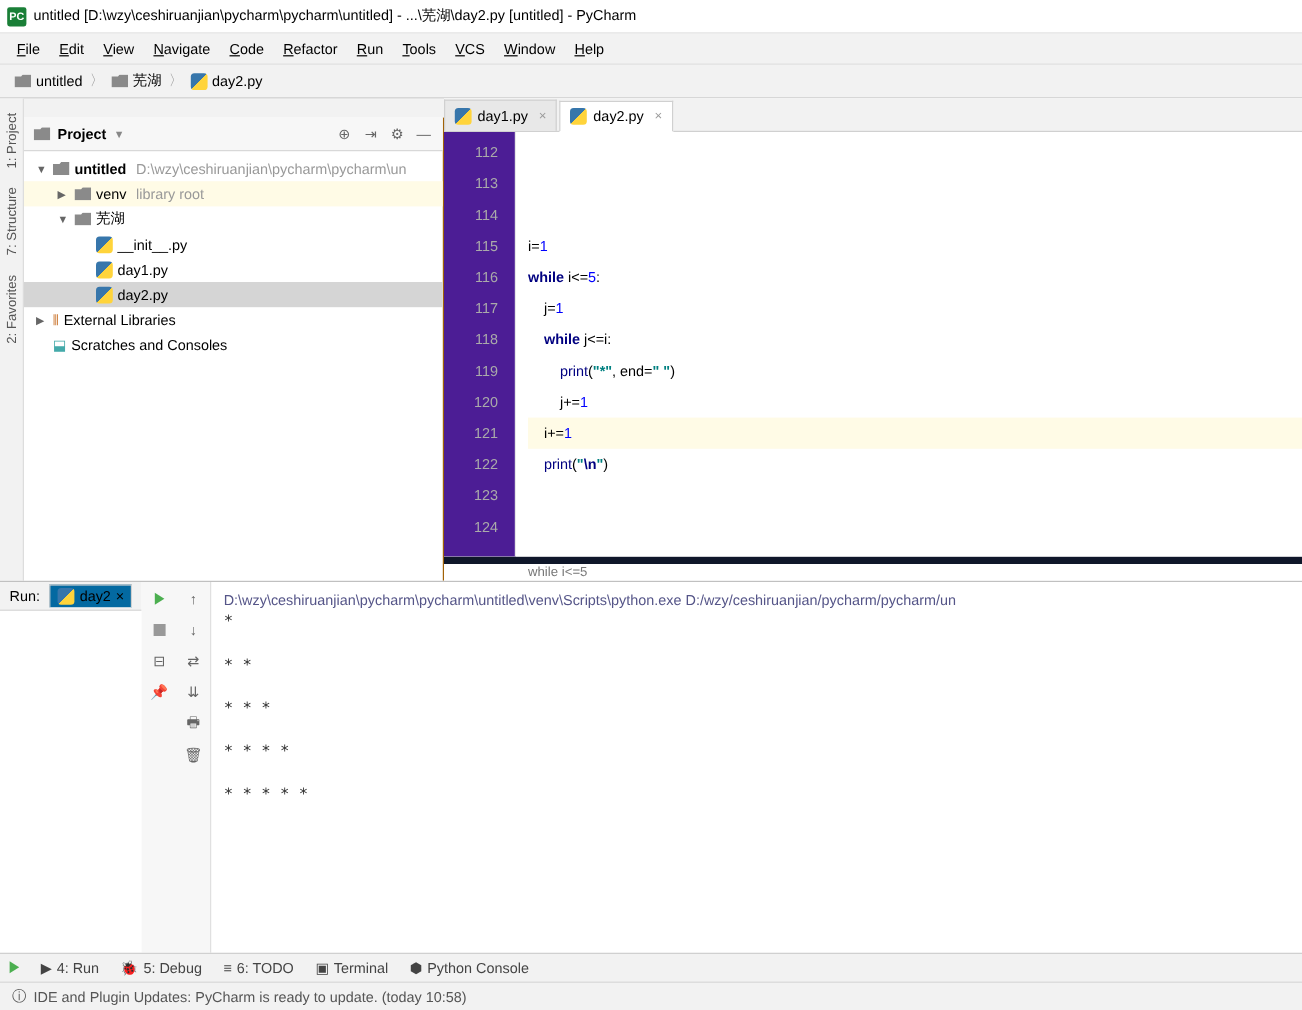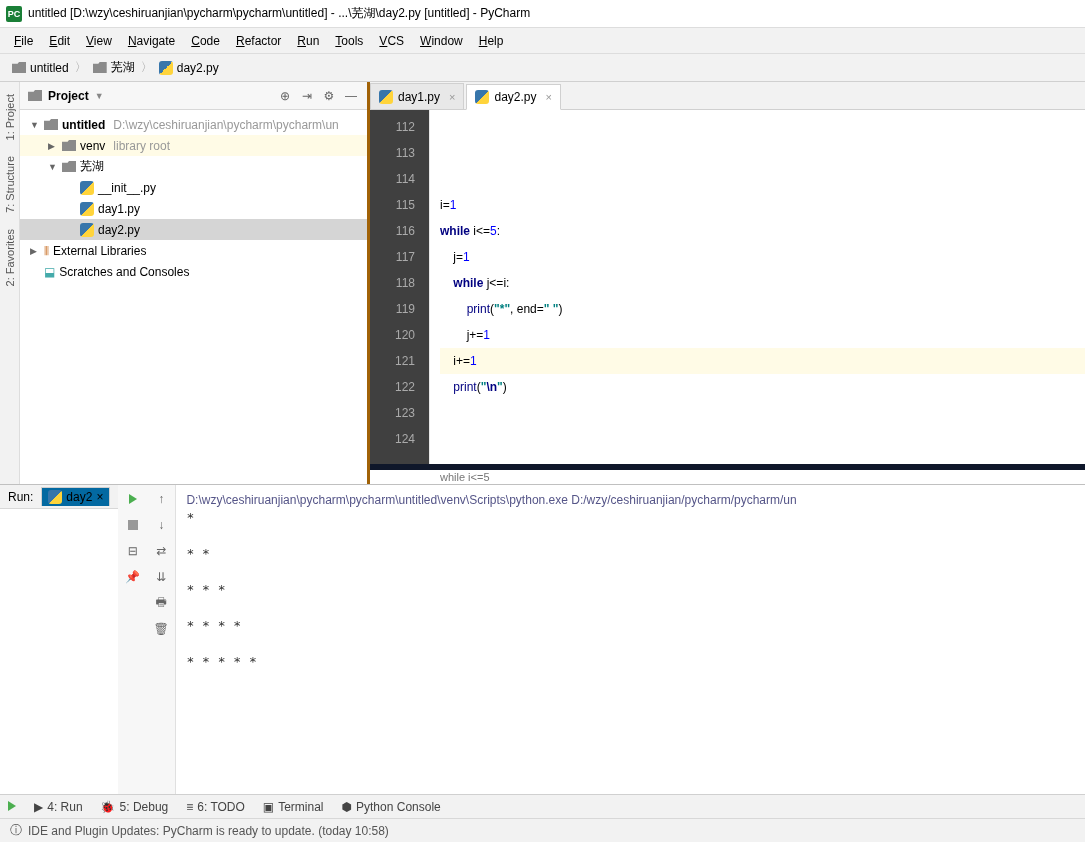--- a/index.html
+++ b/index.html
@@ -10,39 +10,39 @@
 .menubar span { padding: 3px 6px; cursor: pointer; }
 .menubar span u { text-decoration: underline; }
 .breadcrumb-bar { background: #f2f2f2; height: 28px; display: flex; align-items: center; padding: 0 8px; gap: 2px; border-bottom: 1px solid #d0d0d0; }
 .breadcrumb-bar .crumb { display: flex; align-items: center; gap: 4px; padding: 2px 4px; }
 .breadcrumb-bar .sep { color: #999; }
 .folder-icon { width: 14px; height: 11px; background: #8a8a8a; display: inline-block; clip-path: polygon(0 15%, 40% 15%, 50% 0, 100% 0, 100% 100%, 0 100%); }
 .python-icon { width: 14px; height: 14px; display: inline-block; background: linear-gradient(135deg, #3776ab 50%, #ffd43b 50%); border-radius: 3px; }
 .main-area { flex: 1; display: flex; min-height: 0; }
 .left-gutter { width: 20px; background: #f2f2f2; border-right: 1px solid #ddd; display: flex; flex-direction: column; align-items: center; padding-top: 4px; }
 .left-gutter .vtab { writing-mode: vertical-rl; transform: rotate(180deg); padding: 8px 2px; font-size: 11px; color: #555; cursor: pointer; }
-.project-panel { width: 350px; background: #fff; border-right: 3px solid #a16207; display: flex; flex-direction: column; }
+.project-panel { width: 350px; background: #fff; border-right: 1px solid #a16207; display: flex; flex-direction: column; margin-top: 16px; }
 .panel-header { height: 28px; display: flex; align-items: center; padding: 0 8px; border-bottom: 1px solid #d8d8d8; gap: 6px; background: #f7f7f7; }
 .panel-header .title { font-weight: bold; flex: 0 0 auto; }
 .panel-spacer { flex: 1; }
 .panel-header .hicon { width: 16px; height: 16px; color: #666; display: flex; align-items: center; justify-content: center; cursor: pointer; }
 .tree { flex: 1; overflow: auto; padding: 4px 0; }
 .tree-row { display: flex; align-items: center; height: 21px; padding-left: 6px; gap: 4px; white-space: nowrap; cursor: pointer; }
 .tree-row.selected { background: #d5d5d5; }
 .tree-row .arrow { width: 10px; font-size: 9px; color: #666; }
 .tree-row .indent { display: inline-block; }
 .tree-row .gray { color: #999; margin-left: 4px; }
 .tree-row.highlight { background: #fffbe6; }
 .editor-area { flex: 1; display: flex; flex-direction: column; background: #fff; min-width: 0; }
 .editor-tabs { height: 28px; background: #f2f2f2; display: flex; align-items: flex-end; border-bottom: 1px solid #d0d0d0; }
 .editor-tab { height: 26px; display: flex; align-items: center; gap: 5px; padding: 0 8px; border: 1px solid #d0d0d0; border-bottom: none; margin-right: 2px; background: #e8e8e8; cursor: pointer; }
 .editor-tab.active { background: #fff; border-bottom: 1px solid #fff; margin-bottom: -1px; }
 .editor-tab .close-x { color: #999; font-size: 11px; margin-left: 4px; }
 .editor-body { flex: 1; display: flex; font-family: "Consolas", monospace; font-size: 13px; overflow: hidden; }
-.gutter { width: 60px; background: #404040; border-right: 1px solid #e8e8e8; text-align: right; padding: 4px 14px 4px 4px; color: #aaa; line-height: 26px; }
+.gutter { width: 60px; background: #4c1d95; border-right: 1px solid #e8e8e8; text-align: right; padding: 4px 14px 4px 4px; color: #aaa; line-height: 26px; }
 .code { flex: 1; padding: 4px 0 4px 10px; line-height: 26px; white-space: pre; position: relative; }
 .code .line { height: 26px; }
 .code .line.current { background: #fffbe6; }
 .kw { color: #000080; font-weight: bold; }
 .fn { color: #000080; }
 .str { color: #008080; font-weight: bold; }
 .num { color: #0000ff; }
 .bc-status { height: 20px; font-size: 11px; color: #777; padding-left: 70px; border-top: 6px solid #0f172a; display: flex; align-items: center; background: #fff; }
 .run-panel { height: 310px; border-top: 1px solid #c0c0c0; background: #fff; display: flex; flex-direction: row; }
 .run-header { height: 24px; display: flex; align-items: center; background: #f2f2f2; border-bottom: 1px solid #d8d8d8; padding: 0 8px; gap: 8px; }

